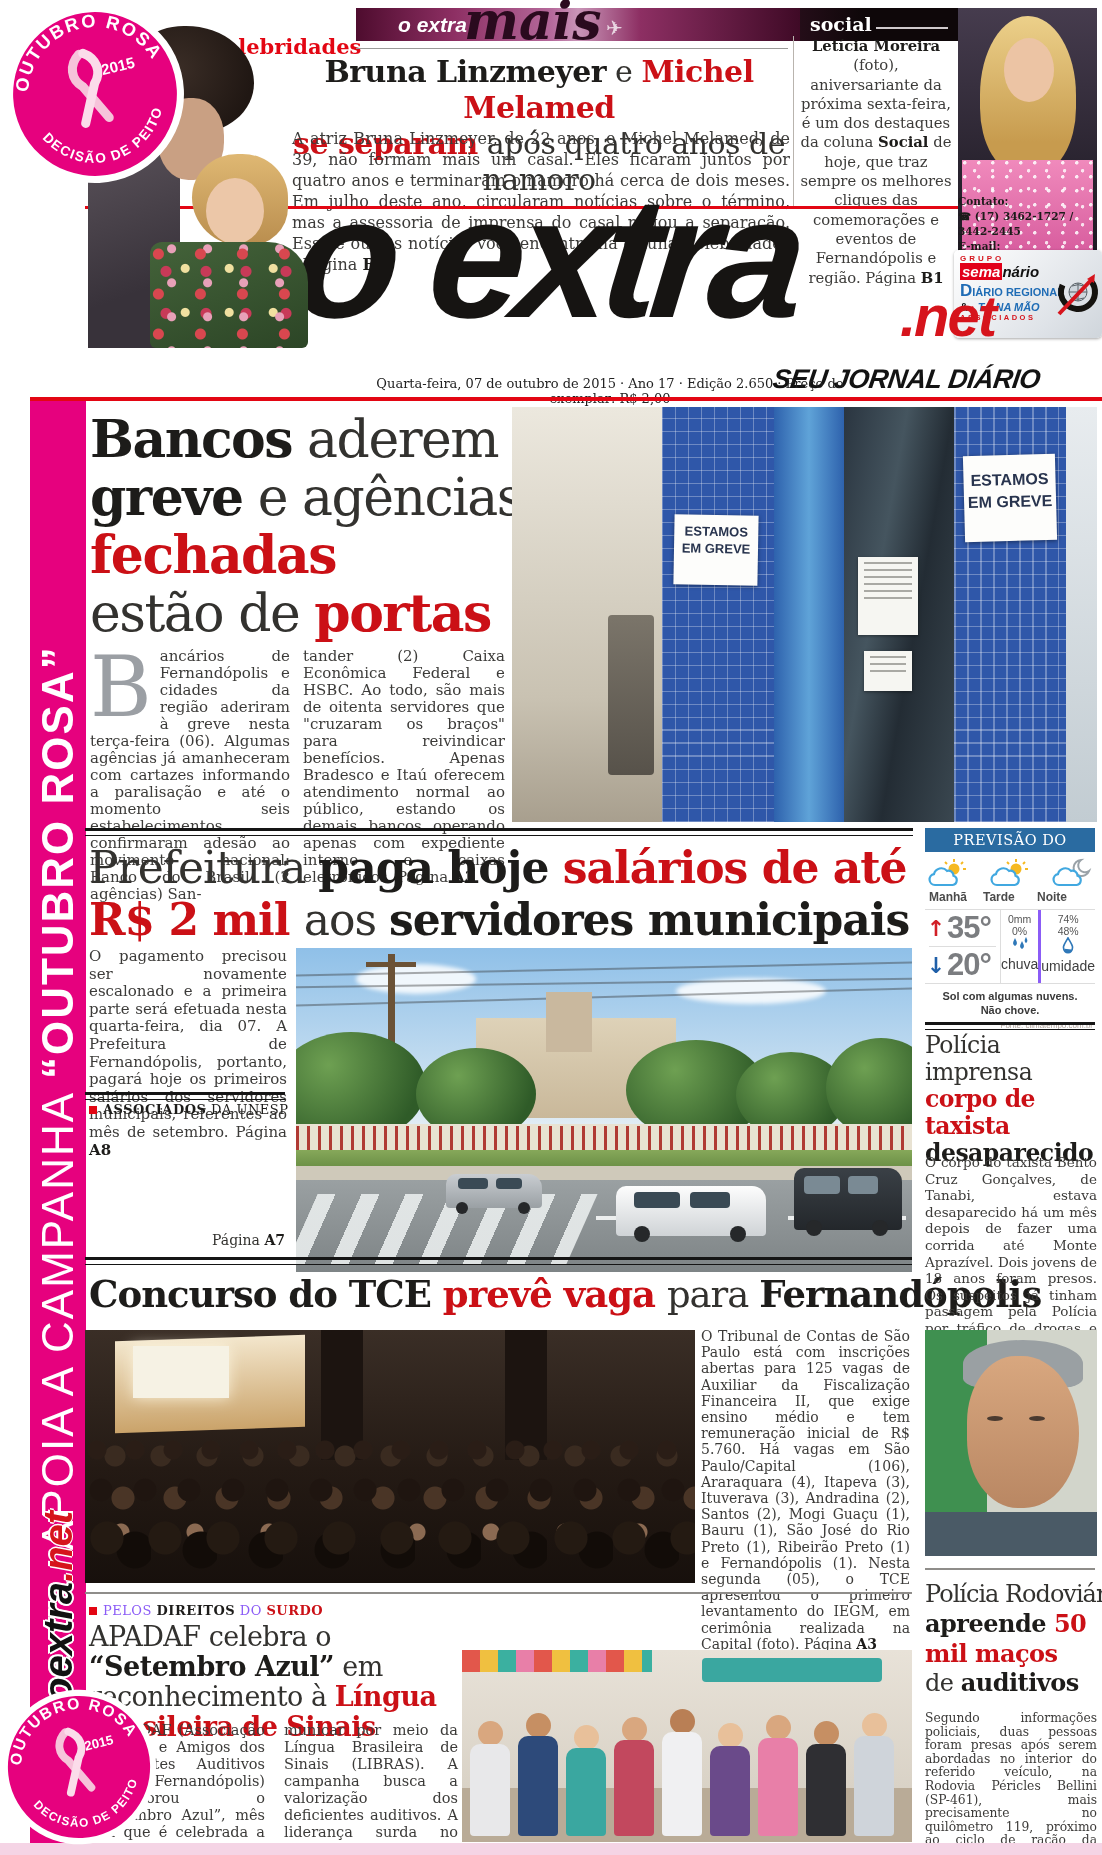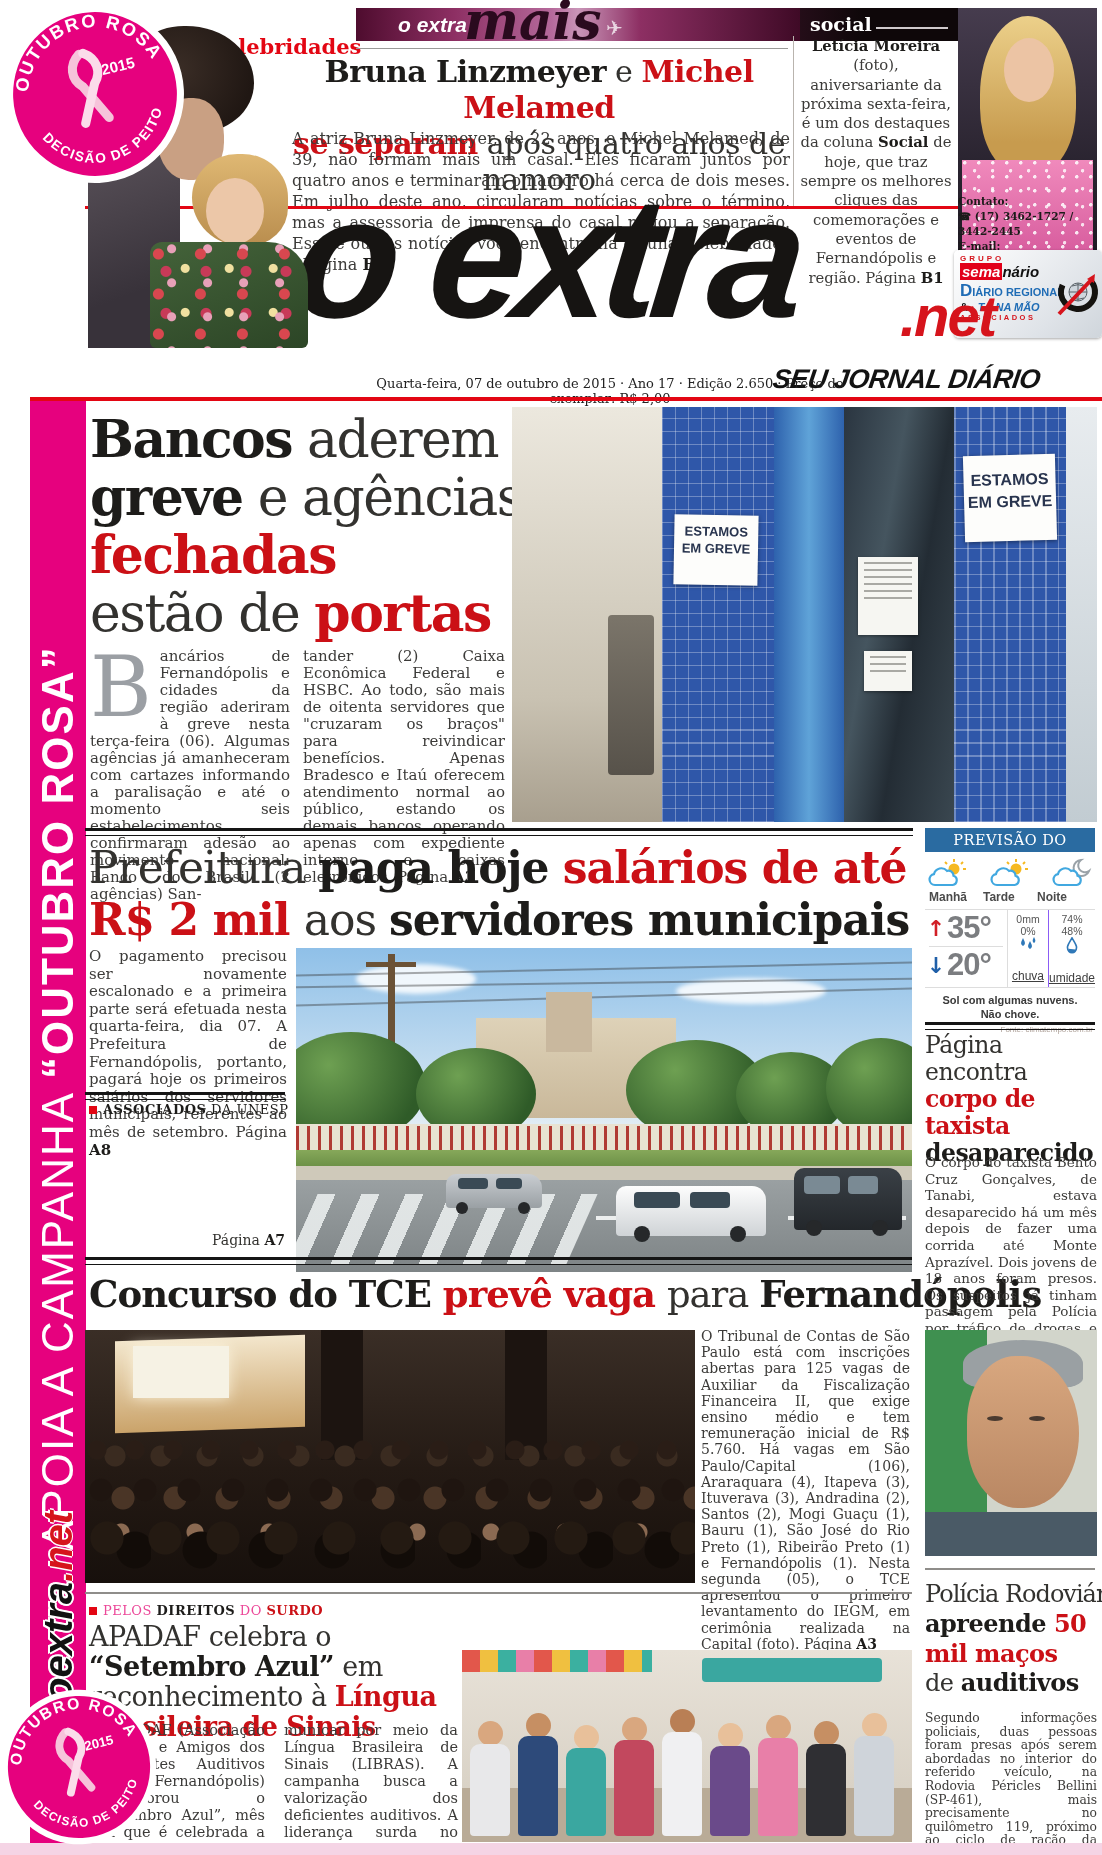--- a/index.html
+++ b/index.html
@@ -189,21 +189,21 @@
   .taxi-eye{position:absolute;width:16px;height:5px;border-radius:50%;background:#4a3a30;top:86px;}
   .taxi-shirt{position:absolute;left:0;top:182px;width:100%;height:44px;background:#4a5a66;}
   .rules5{left:925px;top:1568px;width:170px;}
   .cig-h{left:925px;top:1580px;width:176px;font-size:24px;line-height:29px;letter-spacing:-0.5px;}
   .cig-h .tight{white-space:nowrap;letter-spacing:-1px;}
   .cig-body{left:925px;top:1712px;width:172px;font-size:12.3px;line-height:13.6px;}
 
   
   .rules6{left:85px;top:1592px;width:827px;}
   .apa-kicker{left:89px;top:1603px;font-size:13px;letter-spacing:.5px;}
-  .apa-kicker .lt{color:#ec4899;}
+  .apa-kicker .lt{color:#8b5cf6;}
   .apa-kicker .b{font-weight:bold;color:#1d1c1a;}
   .apa-kicker .r{font-weight:bold;color:#cb1016;}
   .apa-h{left:89px;top:1622px;width:382px;font-size:27px;line-height:30px;letter-spacing:-0.5px;}
   .apa-b1{left:93px;top:1722px;width:172px;font-size:14.5px;line-height:17px;}
   .apa-b2{left:284px;top:1722px;width:174px;font-size:14.5px;line-height:17px;}
 
   
   .photo-group{left:462px;top:1650px;width:450px;height:192px;overflow:hidden;
     background:linear-gradient(180deg,#e8e2d8,#d9d2c6 72%,#b9ab97 72%);}
   .gp-strip{position:absolute;left:0;top:0;width:190px;height:22px;
@@ -223,22 +223,22 @@
   .w-labels span{flex:1;}
   .w-main{display:flex;border-bottom:1px solid #ddd;}
   .w-temps{width:82px;border-right:1px solid #ddd;}
   .w-temp{display:flex;align-items:center;height:36px;}
   .w-temp+ .w-sep{height:1px;background:#ddd;margin:0 4px;}
   .w-temp .arr{font-family:"DejaVu Sans",sans-serif;font-weight:bold;font-size:22px;width:22px;text-align:center;}
   .w-temp .arr.up{color:#d11f26;}
   .w-temp .arr.down{color:#1f5fa8;}
   .w-temp .tval{font-size:31px;font-weight:bold;color:#7b7d80;letter-spacing:-1px;}
   .w-cell{flex:1;text-align:center;font-size:10.5px;color:#555;padding:3px 0 2px 0;}
-  .w-cell.mid{border-right:1px solid #8b5cf6;}
-  .w-cell .cl{font-size:12px;color:#3e3e3e;margin-top:14px;text-decoration:underline;}
+  .w-cell.mid{border-right:3px solid #8b5cf6;}
+  .w-cell .cl{font-size:14px;color:#3e3e3e;margin-top:1px;}
   .w-summary{text-align:center;font-size:11px;font-weight:bold;color:#3a3a3a;line-height:14px;padding-top:5px;}
   .w-source{text-align:right;font-size:8px;color:#b0a39b;padding:4px 2px 8px 0;}
 
   .footer-strip{left:0;top:1843px;width:1102px;height:12px;background:#f5d4e5;}
 </style>
 </head>
 <body>
 
 <div id="page">
 
@@ -521,21 +521,21 @@
     </div>
     <div class="w-summary">
       <div>Sol com algumas nuvens.</div>
       <div>Não chove.</div>
     </div>
     <div class="w-source">Fonte: climatempo.com.br</div>
   </div>
 
   <div class="abs rule-double ruled4"></div>
   <div class="abs taxi-h">
-    <div class="hl">Página encontra</div>
+    <div class="hl">Polícia imprensa</div>
     <div class="hr">corpo de</div>
     <div class="hr">taxista</div>
     <div class="hb">desaparecido</div>
   </div>
   <div class="abs taxi-body bodytxt">
     <span>O corpo do taxista Bento Cruz Gonçalves, de Tanabi, estava desaparecido há um mês depois de fazer uma corrida até Monte Aprazível. Dois jovens de 18 anos foram presos. Os suspeitos já tinham passagem pela Polícia por tráfico de drogas e foram levados para a delegacia de São José do Rio Preto. Página </span><span class="pgref">A5</span>
   </div>
   <div class="abs photo-taxi">
     <div class="taxi-hair"></div>
     <div class="taxi-face"></div>

